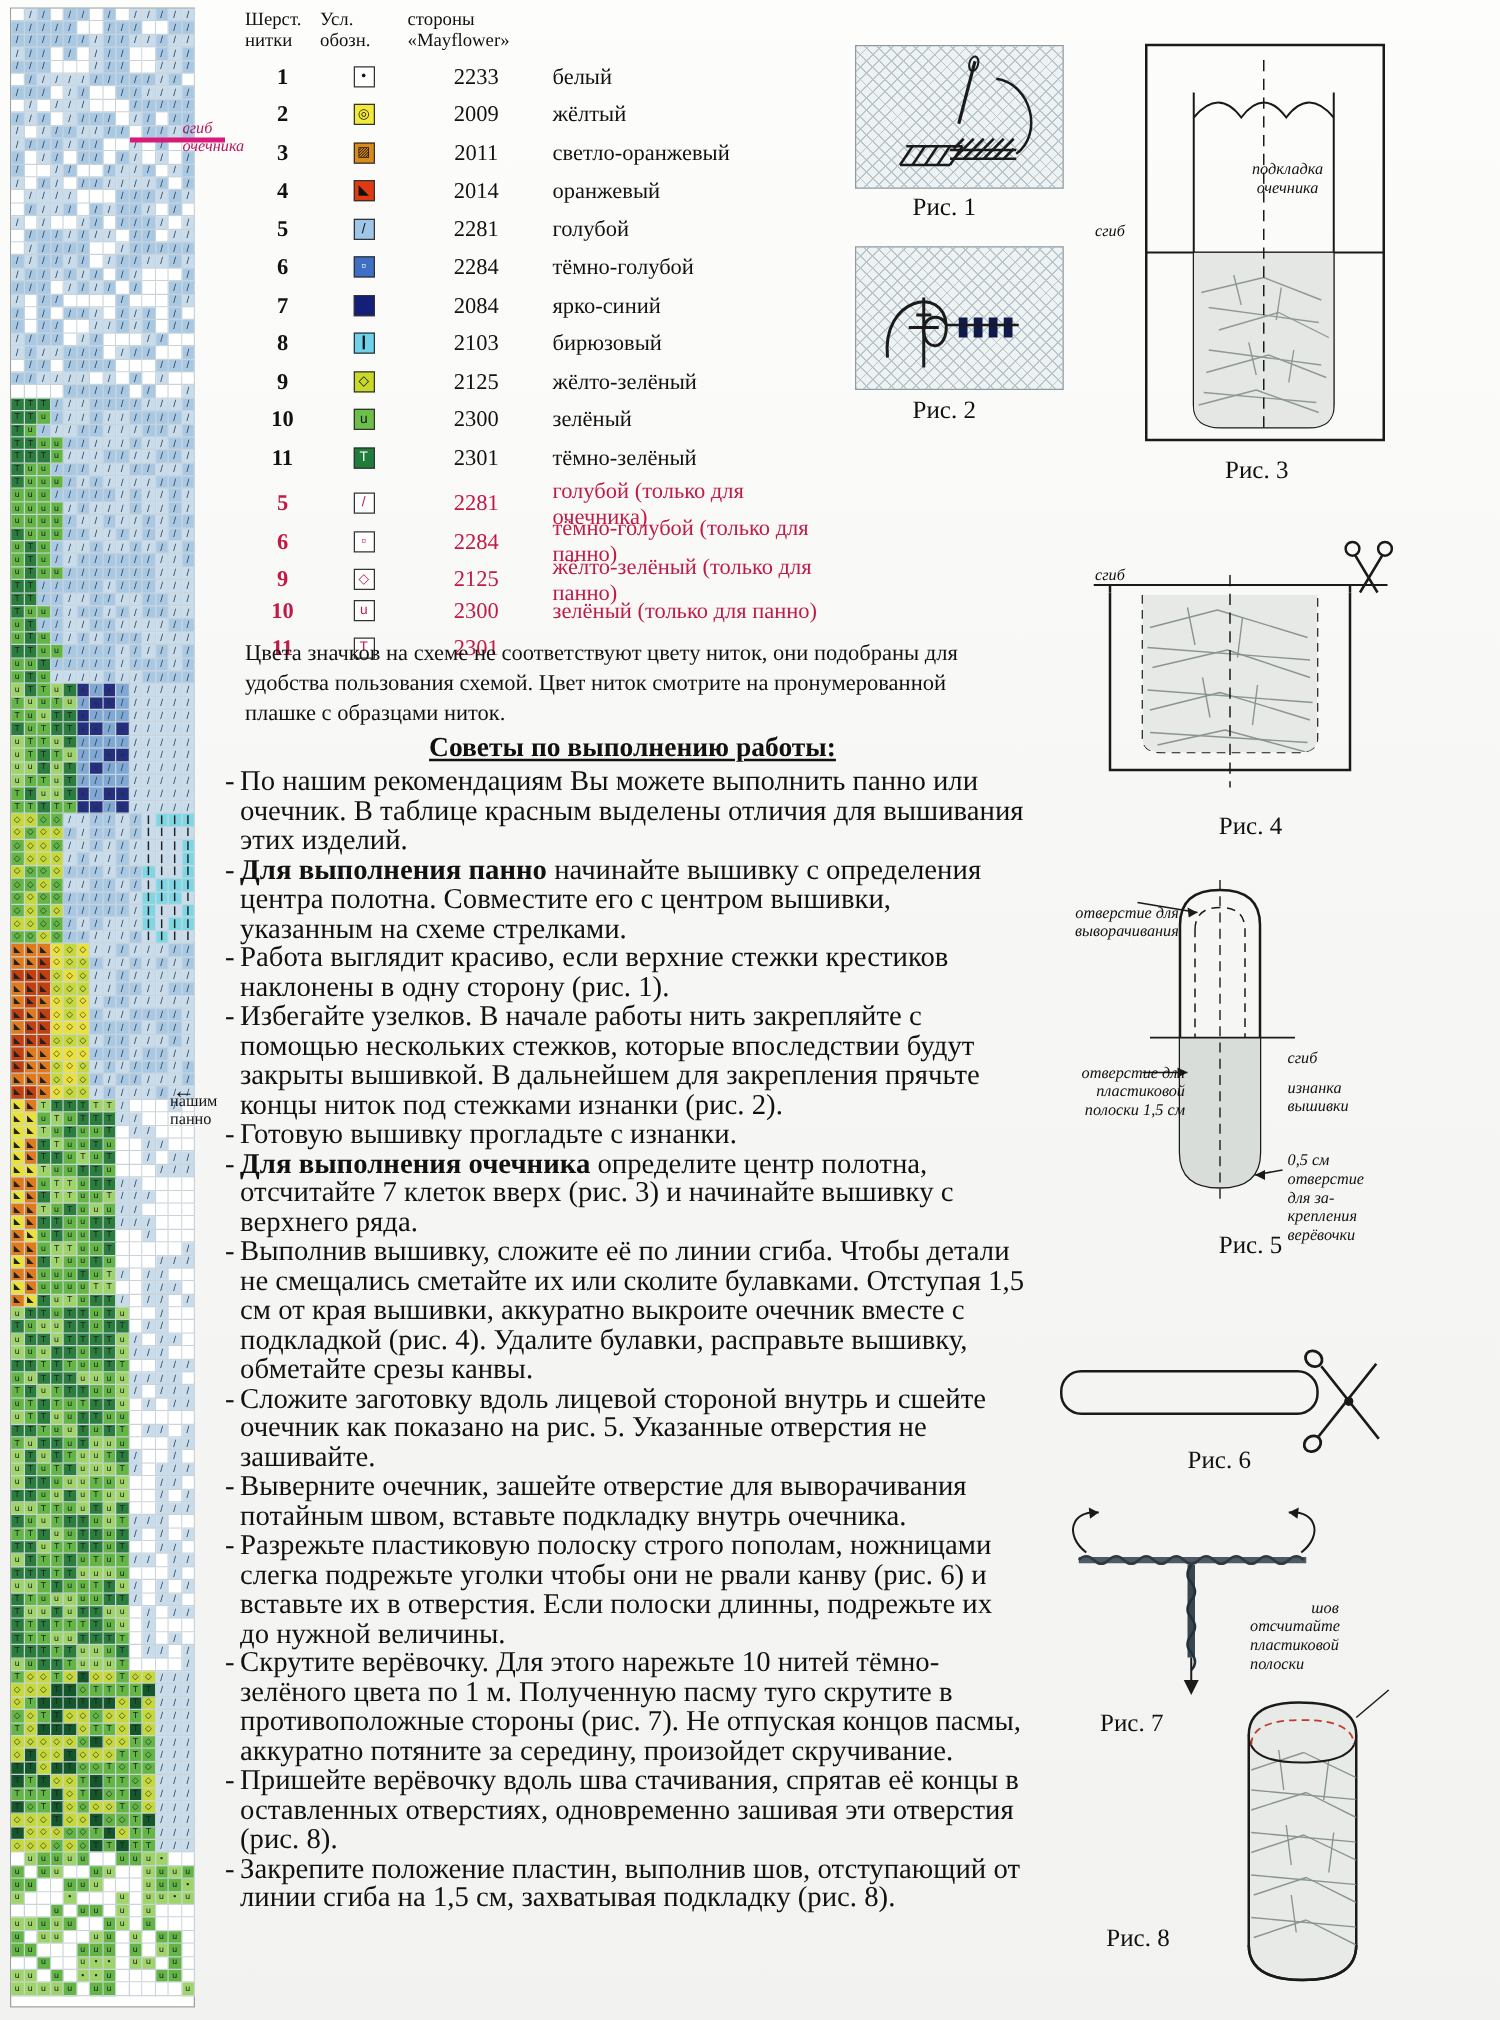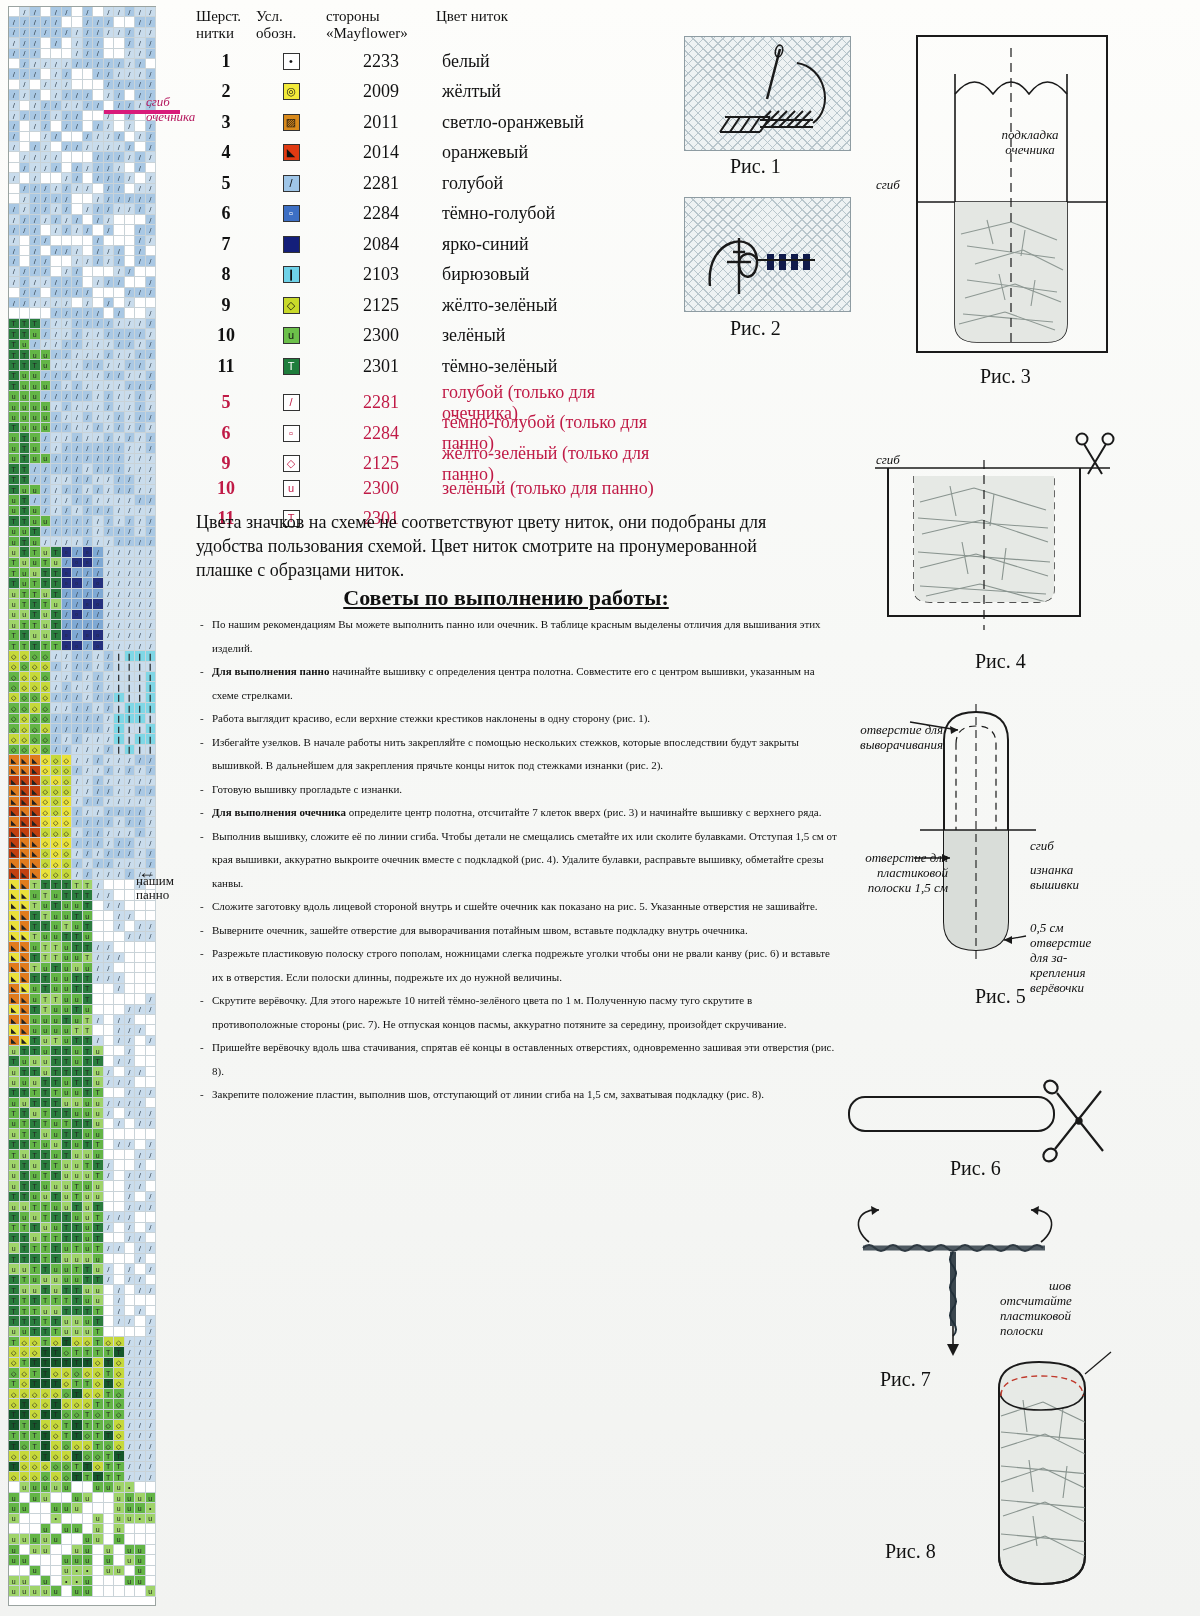--- a/index.html
+++ b/index.html
@@ -170,24 +170,24 @@
     left: 196px;
     top: 585px;
     width: 620px;
     text-align: center;
     font-size: 22px;
     font-weight: bold;
     text-decoration: underline;
   }
   #advice {
     position: absolute;
-    left: 200px;
+    left: 180px;
     top: 613px;
     width: 640px;
-    font-size: 11px;
+    font-size: 23px;
     line-height: 23.5px;
   }
   #advice p {
     margin: 0 0 0 0;
     text-indent: 0;
     padding-left: 12px;
     position: relative;
   }
   #advice p::before {
     content: "-";
@@ -2390,21 +2390,20 @@
         <div>нитки</div>
       </div>
       <div>
         <div>Усл.</div>
         <div>обозн.</div>
       </div>
       <div>
         <div>стороны</div>
         <div>«Mayflower»</div>
       </div>
-      <div>Цвет ниток</div>
     </div>
     <div id="legend-rows">
         <div class="lg-row">
           <div class="lg-num">1</div>
           <div class="lg-sym">
             <span class="swatch" style="background: rgb(255, 255, 255);">•</span>
           </div>
           <div class="lg-code">2233</div>
           <div class="lg-name">белый</div>
         </div>

